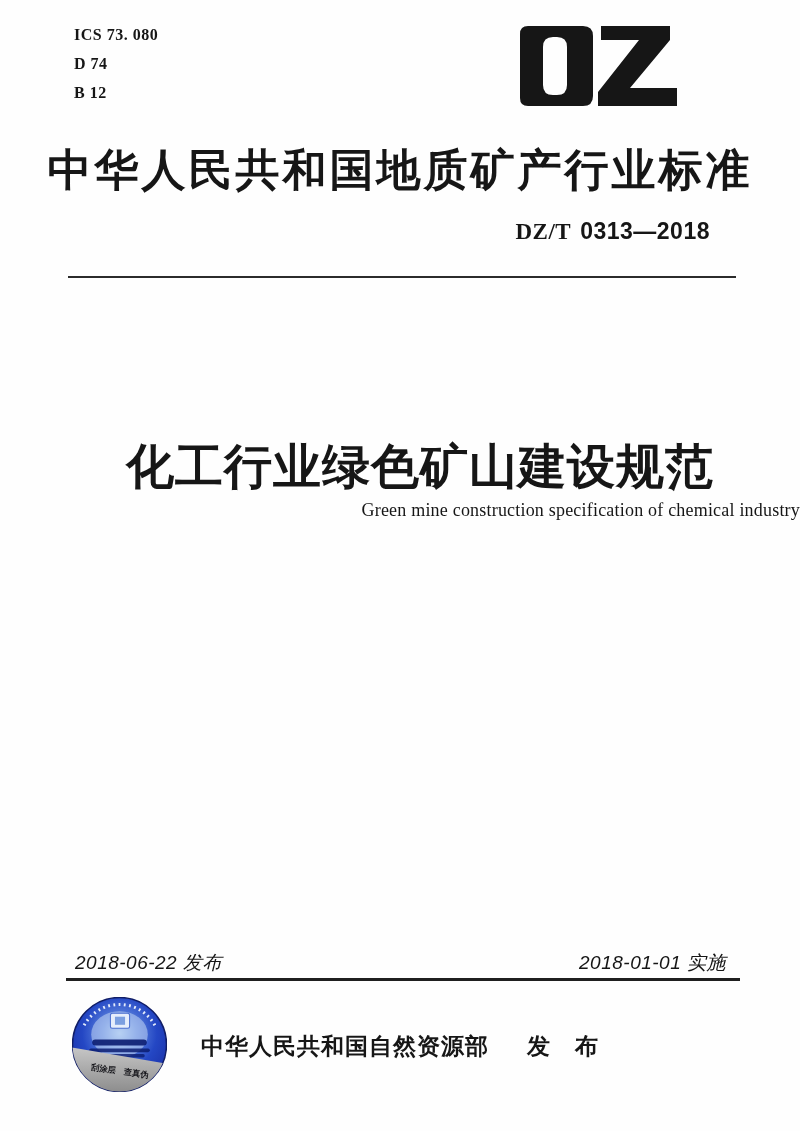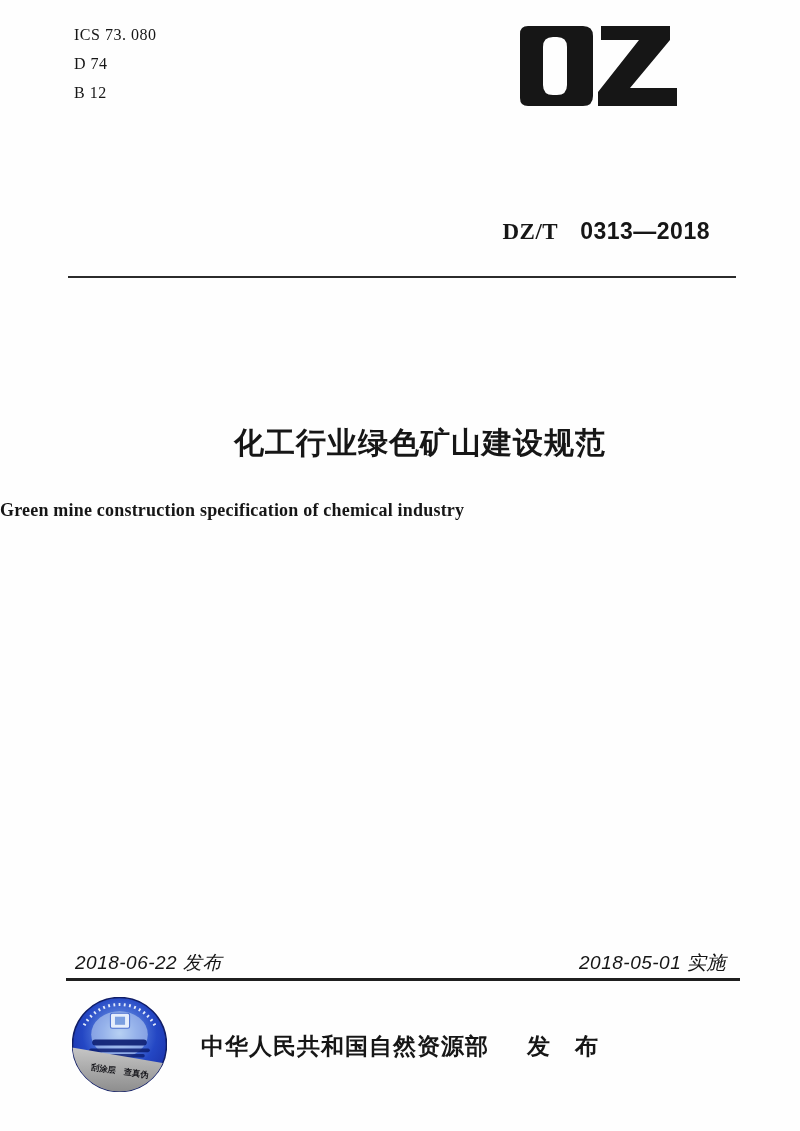--- a/index.html
+++ b/index.html
@@ -4,54 +4,54 @@
 <style>
   html,body{margin:0;padding:0;background:#ffffff;}
   .page{
     position:relative;width:800px;height:1131px;margin:0 auto;
     background:var(--paper,#fefefe);overflow:hidden;
     font-family:"Liberation Sans",sans-serif;color:var(--ink,#161616);
   }
   
   .codes{
     position:absolute;left:74px;top:20px;
-    font-family:"Liberation Serif",serif;font-weight:normal;
+    font-family:"Liberation Serif",serif;font-weight:bold;
     font-size:16px;line-height:29px;letter-spacing:.5px;
   }
   
   .dz-logo{position:absolute;left:520px;top:26px;width:157px;height:80px;}
   .dz-logo path{fill:var(--ink,#111);}
   
   .header-title{
     position:absolute;left:0;right:0;top:141px;margin:0;
     text-align:center;font-size:44px;font-weight:bold;letter-spacing:3px;
     white-space:nowrap;
   }
   
   .std-code{
     position:absolute;top:218px;right:90px;
     font-size:23px;font-weight:bold;white-space:nowrap;letter-spacing:.5px;
   }
-  .std-code .prefix{font-family:"Liberation Serif",serif;margin-right:22px;}
+  .std-code .prefix{font-family:"Liberation Serif",serif;margin-right:9px;}
   .std-code .number{font-family:"Liberation Sans",sans-serif;margin-top:25px;}
   
   .rule{position:absolute;background:#2b2b2b;}
   .top-rule{left:68px;right:64px;top:276px;height:2px;}
   .bottom-rule{left:66px;right:60px;top:978px;height:3px;background:#1f1f1f;}
   
   .title-cn{
-    position:absolute;left:0;right:0;top:423px;margin:0;
-    text-align:center;font-size:30px;font-weight:bold;letter-spacing:1px;
+    position:absolute;left:0;right:0;top:423px;margin:12px;
+    text-align:center;font-size:48px;font-weight:bold;letter-spacing:1px;
     white-space:nowrap;
     padding-left:40px;
   }
   .title-en{
     position:absolute;left:0;right:0;top:500px;
-    text-align:left;font-family:"Liberation Serif",serif;
-    font-size:18px;font-weight:bold;letter-spacing:.2px;
+    text-align:right;font-family:"Liberation Serif",serif;
+    font-size:18px;font-weight:normal;letter-spacing:.2px;
   }
   
   .date-row{
     position:absolute;left:75px;right:74px;top:950px;
     display:flex;justify-content:space-between;
     font-size:19px;letter-spacing:.5px;font-style:italic;
   }
   
   .publisher-row{
     position:absolute;left:0;right:0;top:1031px;
@@ -72,33 +72,34 @@
     <div>D 74</div>
     <div>B 12</div>
   </div>
 
   <svg class="dz-logo" viewBox="0 0 157 80" role="img" aria-label="DZ">
     <path fill-rule="evenodd" d="M8,0 H63 Q73,0 73,10 V70 Q73,80 63,80 H8 Q0,80 0,72 V8 Q0,0 8,0 Z
              M33,11 H37 Q47,11 47,21 V59 Q47,69 37,69 H33 Q23,69 23,59 V21 Q23,11 33,11 Z"></path>
     <path d="M81,0 H150 V14 L110,62 H157 V80 H78 V66 L119,14 H81 Z"></path>
   </svg>
 
+  <h1 class="header-title">中华人民共和国地质矿产行业标准</h1>
 
   <div class="std-code">
     <span class="prefix">DZ/T</span><span class="number">0313—2018</span>
   </div>
 
   <div class="rule top-rule"></div>
 
   <h2 class="title-cn">化工行业绿色矿山建设规范</h2>
   <div class="title-en">Green mine construction specification of chemical industry</div>
 
   <div class="date-row">
     <span>2018-06-22 发布</span>
-    <span>2018-05-01 实施</span>
+    <span>2018-01-01 实施</span>
   </div>
 
   <div class="rule bottom-rule"></div>
 
   <div class="seal">
     <svg viewBox="0 0 94 94" role="img">
       <defs>
         <radialGradient id="sealBlue" cx="50%" cy="38%" r="72%">
           <stop offset="0%" stop-color="#9fc0ee"></stop>
           <stop offset="25%" stop-color="#5b82dd"></stop>

